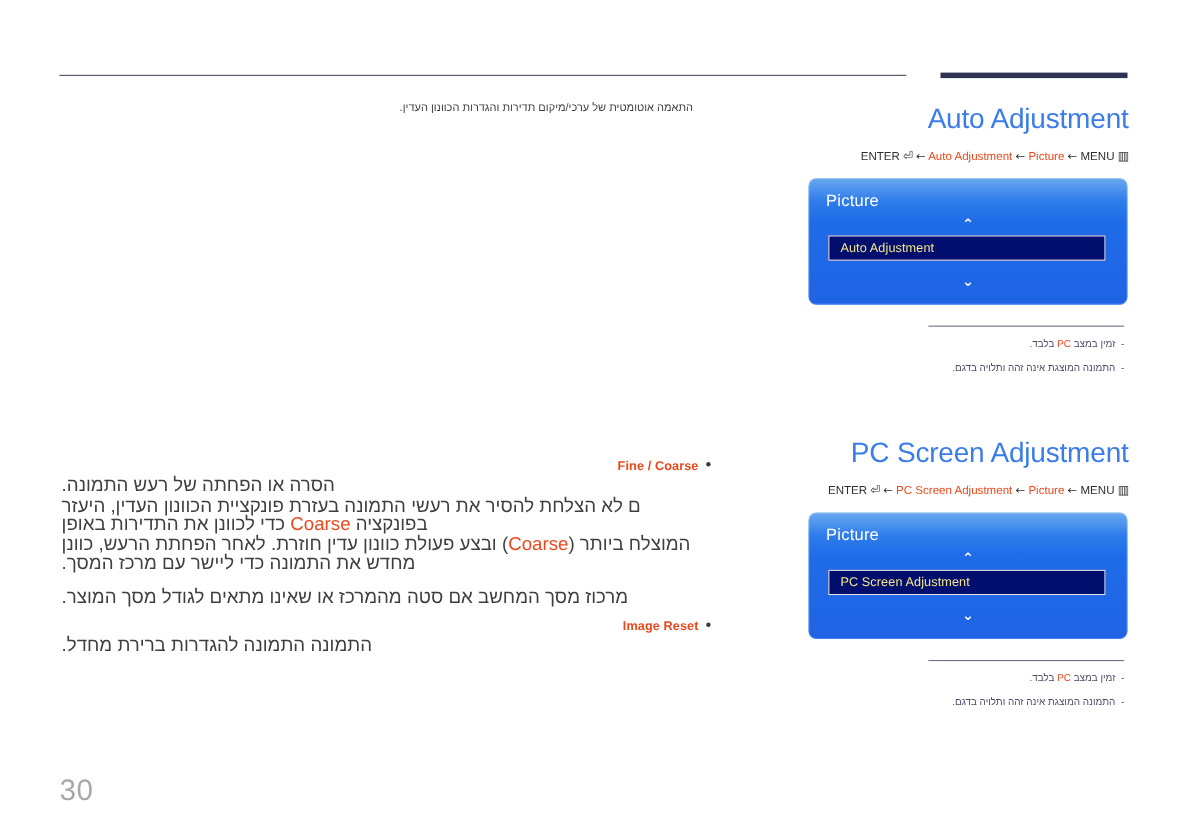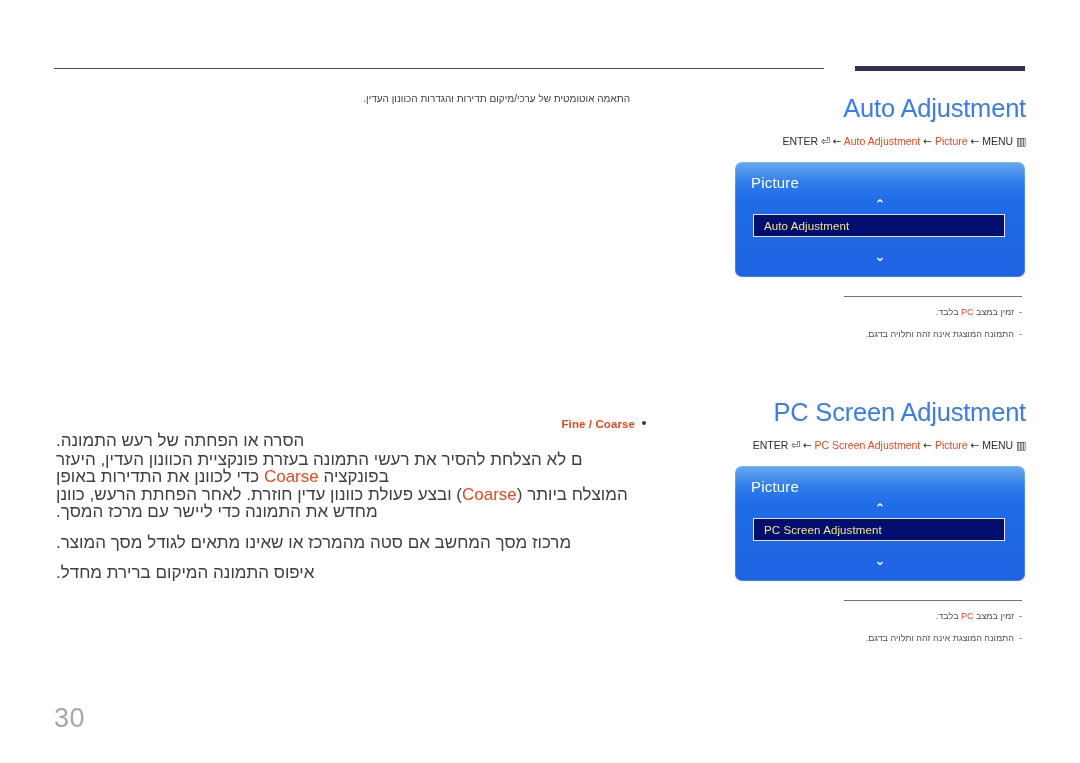--- a/index.html
+++ b/index.html
@@ -242,22 +242,26 @@
     </div>
   </div>
 
   <div class="sec">
     <div class="sec-body">
       <p>מרכוז מסך המחשב אם סטה מהמרכז או שאינו מתאים לגודל מסך המוצר.</p>
     </div>
   </div>
 
   <div class="sec">
+    <div class="sec-head">
+      <span class="bullet"></span>
+      <span class="sec-title">Image Reset</span>
+    </div>
     <div class="sec-body">
-      <p>איפוס התמונה המיקום ברירת מחדל.</p>
+      <p>התמונה התמונה להגדרות ברירת מחדל.</p>
     </div>
   </div>
 
 </div>
 
 <div class="page-num">30</div>
 
 <div class="right-col">
 
   <div class="block">

